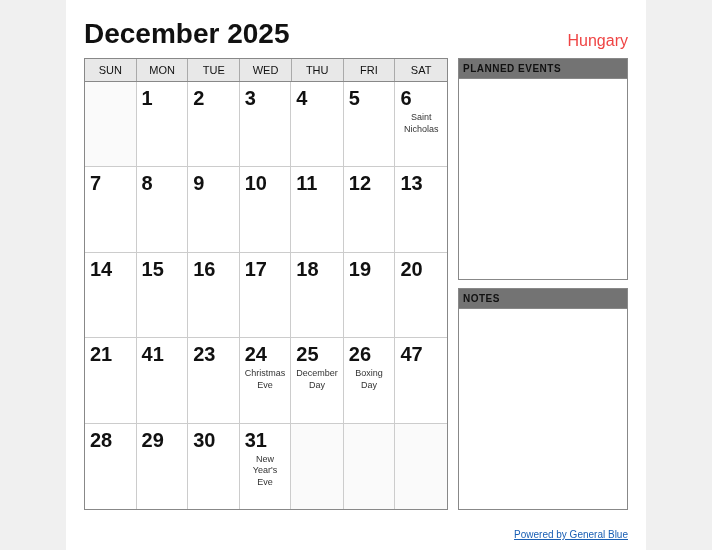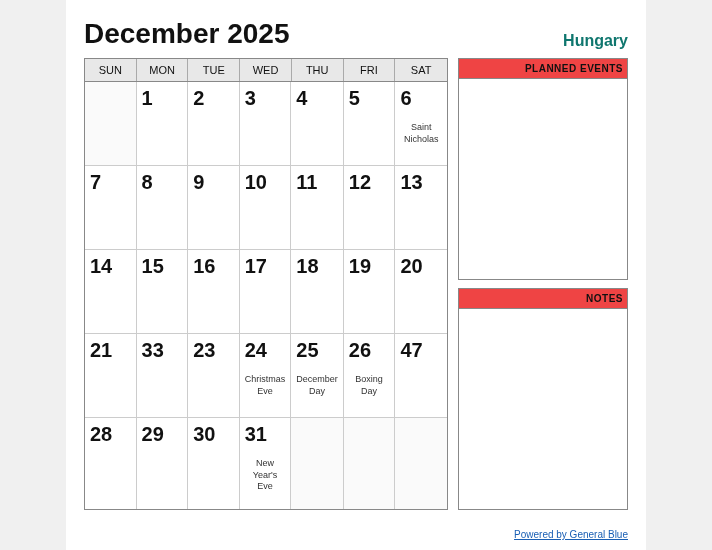--- a/index.html
+++ b/index.html
@@ -27,22 +27,22 @@
       align-items: flex-end;
       margin-bottom: 8px;
     }
     .title {
       font-size: 28px;
       font-weight: bold;
       color: #111;
     }
     .country {
       font-size: 16px;
-      font-weight: bold;
-      color: #0f766e;
+      font-weight: normal;
+      color: #ef4444;
     }
     .main-area {
       display: flex;
       flex: 1;
       gap: 10px;
     }
     .calendar {
       flex: 1;
       border: 1px solid #888;
       display: flex;
@@ -82,38 +82,38 @@
     .cal-cell.empty { background: #fafafa; }
     .day-num {
       font-size: 20px;
       font-weight: bold;
       color: #111;
       line-height: 1.2;
     }
     .holiday-name {
       font-size: 9px;
       color: #333;
-      margin-top: 12px;
+      margin-top: 2px;
       line-height: 1.3;
       text-align: center;
     }
     .sidebar {
       width: 170px;
       display: flex;
       flex-direction: column;
       gap: 8px;
     }
     .sidebar-box {
       border: 1px solid #888;
       display: flex;
       flex-direction: column;
     }
     .sidebar-box-title {
-      background: #ef4444;
-      text-align: right;
+      background: #737373;
+      text-align: left;
       font-size: 10px;
       font-weight: bold;
       padding: 4px;
       border-bottom: 1px solid #888;
       color: #111;
       letter-spacing: 0.5px;
     }
     .sidebar-box-content {
       flex: 1;
       padding: 6px;
@@ -212,21 +212,21 @@
           <div class="cal-cell">
             <div class="day-num">19</div>
           </div>
           <div class="cal-cell">
             <div class="day-num">20</div>
           </div>
           <div class="cal-cell">
             <div class="day-num">21</div>
           </div>
           <div class="cal-cell">
-            <div class="day-num">33</div>
+            <div class="day-num">41</div>
           </div>
           <div class="cal-cell">
             <div class="day-num">23</div>
           </div>
           <div class="cal-cell">
             <div class="day-num">24</div>
             <div class="holiday-name">Christmas Eve</div>
           </div>
           <div class="cal-cell">
             <div class="day-num">25</div>

